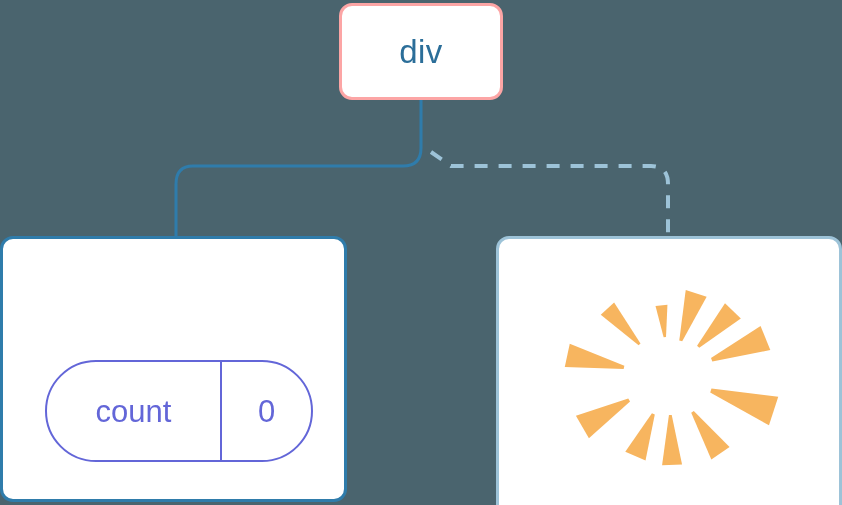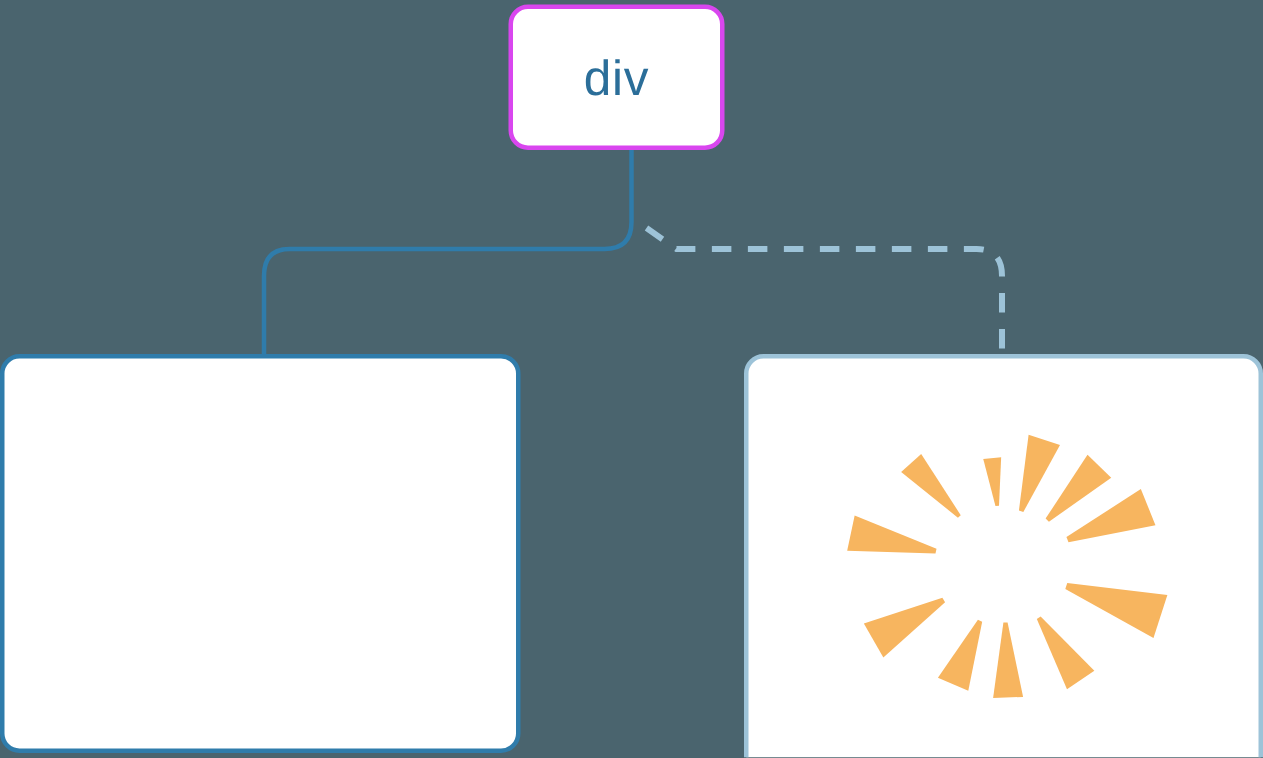--- a/index.html
+++ b/index.html
@@ -32,23 +32,23 @@
     background: #ffffff;
     border-radius: 13px;
     box-sizing: border-box;
     display: flex;
     flex-direction: column;
     align-items: center;
   }
   .node-div {
     left: 339px;
     top: 3px;
-    width: 144px;
+    width: 164px;
     height: 97px;
-    border: 3px solid #d946ef;
+    border: 3px solid #fca5a5;
     justify-content: center;
   }
   .node-counter {
     left: 0px;
     top: 236px;
     width: 347px;
     height: 266px;
     border: 3px solid #2f7cab;
     justify-content: flex-start;
   }
@@ -130,20 +130,24 @@
     <path id="edge-solid" fill="none" stroke="#2f7cab" stroke-width="3" stroke-linecap="round" stroke-linejoin="round" d="M421,100 L421,148 Q421,166 403,166 L193,166 Q176,166 176,184 L176,236"></path>
     <path id="edge-dashed" fill="none" stroke="#9dc3d8" stroke-width="4" stroke-linecap="butt" stroke-linejoin="round" stroke-dasharray="13 11" d="M431,152 L451,166 L651,166 Q668,166 668,184 L668,236"></path>
   </svg>
 
   <div class="node node-div">
     <span class="node-label-div">div</span>
   </div>
 
   <div class="node node-counter">
 
+    <div class="pill">
+      <span class="pill-key">count</span>
+      <span class="pill-val">0</span>
+    </div>
   </div>
 
   <div class="node node-sparkle">
     <div class="sparkle-wrap">
       <svg id="sparkle-svg" width="290" height="260" viewBox="-145 -130 290 260">
           <polygon points="37.66,-80.29 16.73,-87.09 10.28,-36.62 13.21,-35.66" fill="#f7b55f"></polygon>
           <polygon points="-1.56,-72.23 -13.49,-70.98 -5.37,-39.66 -2.99,-39.91" fill="#f7b55f"></polygon>
           <polygon points="-54.87,-74.39 -68.25,-62.35 -30.38,-31.86 -28.51,-33.54" fill="#f7b55f"></polygon>
           <polygon points="-99.23,-33.36 -104.22,-9.89 -45.34,-7.92 -44.65,-11.21" fill="#f7b55f"></polygon>
           <polygon points="-93.10,38.74 -80.10,61.26 -38.93,24.58 -40.75,21.42" fill="#f7b55f"></polygon>

